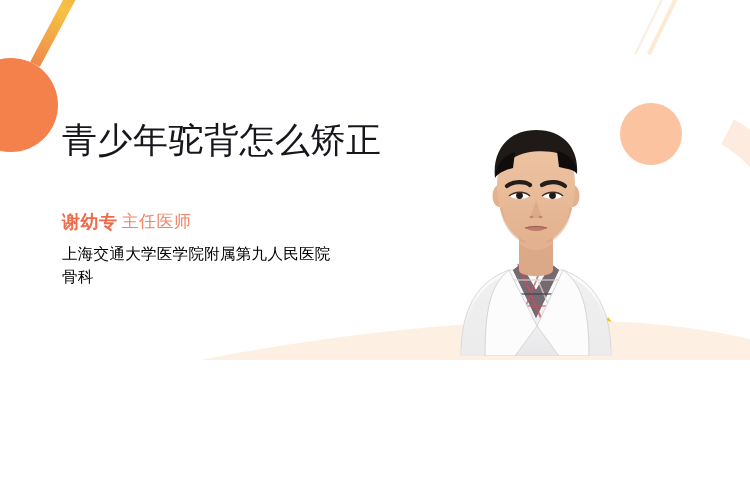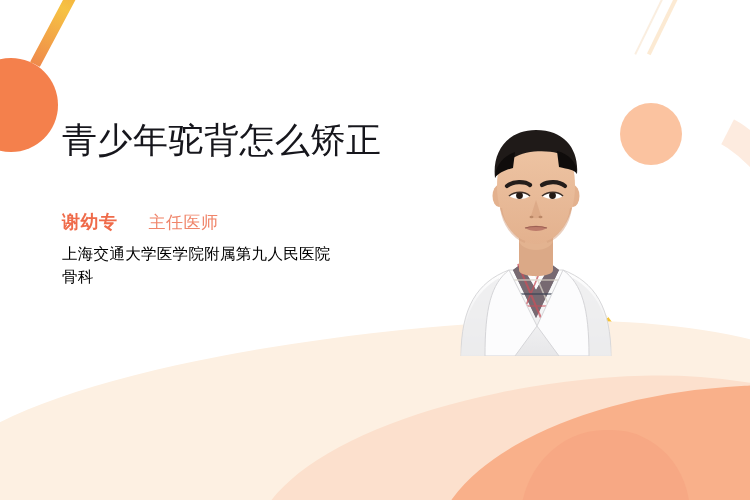--- a/index.html
+++ b/index.html
@@ -3,21 +3,21 @@
 <meta charset="utf-8">
 <style>
   html, body {
     margin: 0;
     padding: 0;
     background: #ffffff;
   }
   #card {
     position: relative;
     width: 750px;
-    height: 500px;
+    height: 360px;
     overflow: hidden;
     background: #ffffff;
     font-family: "DejaVu Sans", "Liberation Sans", sans-serif;
   }
 
   
   .deco { position: absolute; pointer-events: none; }
 
   
   #stripe-thick {
@@ -142,35 +142,34 @@
     line-height: 44px;
     font-weight: 400;
     color: #16161c;
     letter-spacing: .5px;
     margin: 0;
     white-space: pre-wrap;
   }
   #byline {
     margin-top: 48px;
     display: flex;
-    align-items: flex-end;
-    gap: 12px;
+    align-items: flex-start;
+    gap: 4px;
   }
   #doctor-name {
     font-size: 18px;
     font-weight: 700;
     color: #ef6b4a;
     letter-spacing: .5px;
   }
   #doctor-title {
     font-size: 17px;
     font-weight: 400;
     color: #f0856a;
     letter-spacing: .5px;
-    margin-left: 19px;
   }
   #affiliation {
     margin-top: 9px;
     font-size: 15.5px;
     line-height: 23px;
     color: #000000;
     letter-spacing: .3px;
     white-space: pre-wrap;
   }
 </style>

